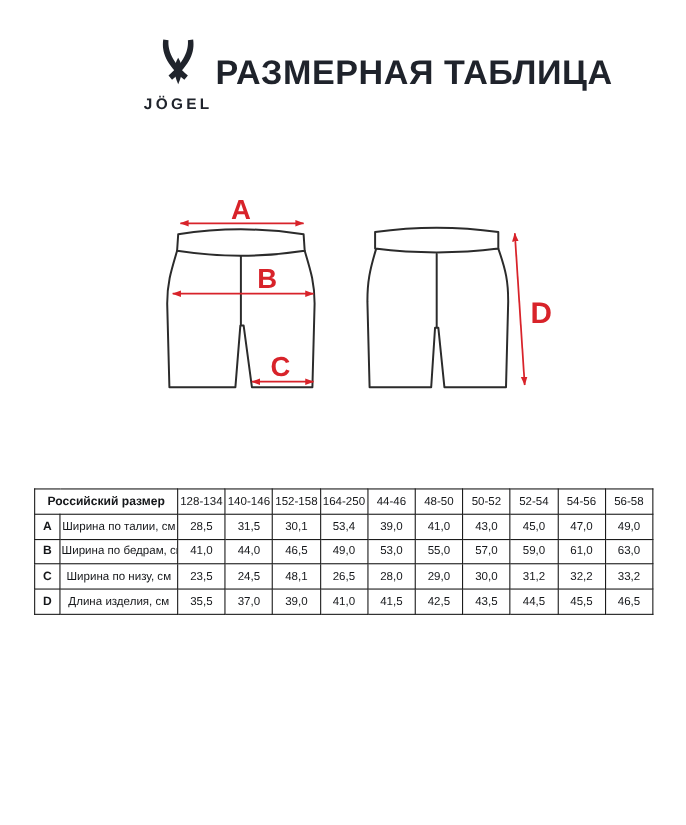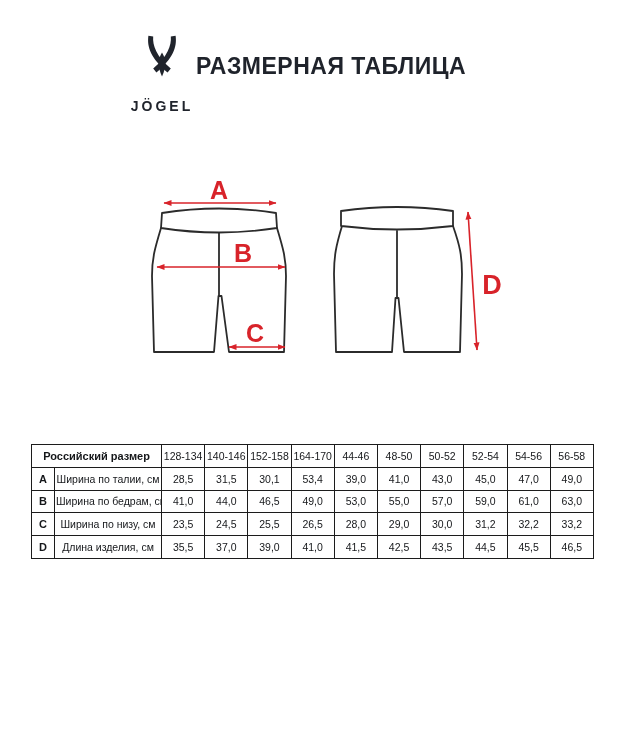--- a/index.html
+++ b/index.html
@@ -4,26 +4,26 @@
 <style>
   html,body{margin:0;padding:0;background:#fff;}
   .page{
     position:relative;width:624px;height:750px;background:#ffffff;
     font-family:"Liberation Sans",sans-serif;overflow:hidden;
   }
   
   .logo{position:absolute;left:124px;top:34px;width:76px;text-align:center;}
   .logo .mark{display:block;margin:0 auto;}
   .logo .brand{
-    margin-top:14px;font-weight:bold;font-size:14px;letter-spacing:3px;
+    margin-top:2px;font-weight:bold;font-size:14px;letter-spacing:3px;
     color:#20242c;white-space:nowrap;
   }
   .title{
     position:absolute;left:196px;top:47px;margin:0;
-    font-size:23px;line-height:38px;font-weight:bold;letter-spacing:.5px;
+    font-size:31px;line-height:38px;font-weight:bold;letter-spacing:.5px;
     color:#1f232b;white-space:nowrap;
   }
   
   .diagram{position:absolute;left:0;top:0;width:624px;height:750px;pointer-events:none;}
   .diagram .outline{fill:#ffffff;stroke:#2b2b2b;stroke-width:1.8;stroke-linejoin:round;}
   .diagram .crease{fill:none;stroke:#2b2b2b;stroke-width:1.8;stroke-linecap:round;}
   .diagram .measure{stroke:#d8232a;stroke-width:1.6;fill:none;}
   .diagram .mlabel{fill:#d8232a;font-family:"Liberation Sans",sans-serif;font-weight:bold;font-size:25px;text-anchor:middle;}
   .diagram .mlabel.big{font-size:27px;}
   
@@ -93,21 +93,21 @@
       <col class="col-letter">
         <col class="col-name">
         <col span="10" class="col-size">
     </colgroup>
     <tbody id="size-table-body">
         <tr>
           <td class="hdr" colspan="2">Российский размер</td>
           <td>128-134</td>
           <td>140-146</td>
           <td>152-158</td>
-          <td>164-170</td>
+          <td>164-250</td>
           <td>44-46</td>
           <td>48-50</td>
           <td>50-52</td>
           <td>52-54</td>
           <td>54-56</td>
           <td>56-58</td>
         </tr>
         <tr>
           <td class="letter">A</td>
           <td>Ширина по талии, см</td>
@@ -134,21 +134,21 @@
           <td>57,0</td>
           <td>59,0</td>
           <td>61,0</td>
           <td>63,0</td>
         </tr>
         <tr>
           <td class="letter">C</td>
           <td>Ширина по низу, см</td>
           <td>23,5</td>
           <td>24,5</td>
-          <td>25,5</td>
+          <td>48,1</td>
           <td>26,5</td>
           <td>28,0</td>
           <td>29,0</td>
           <td>30,0</td>
           <td>31,2</td>
           <td>32,2</td>
           <td>33,2</td>
         </tr>
         <tr>
           <td class="letter">D</td>

